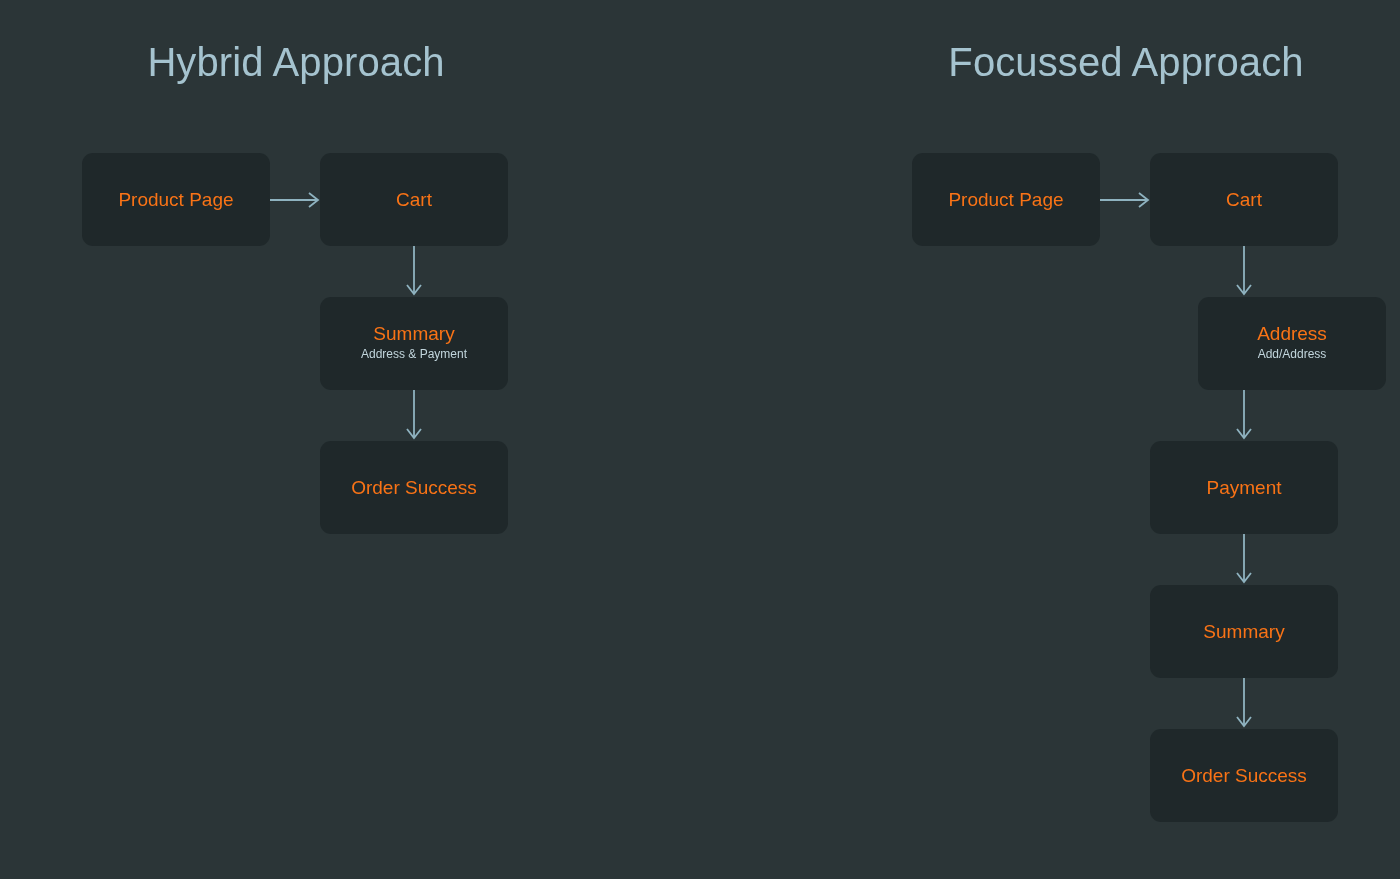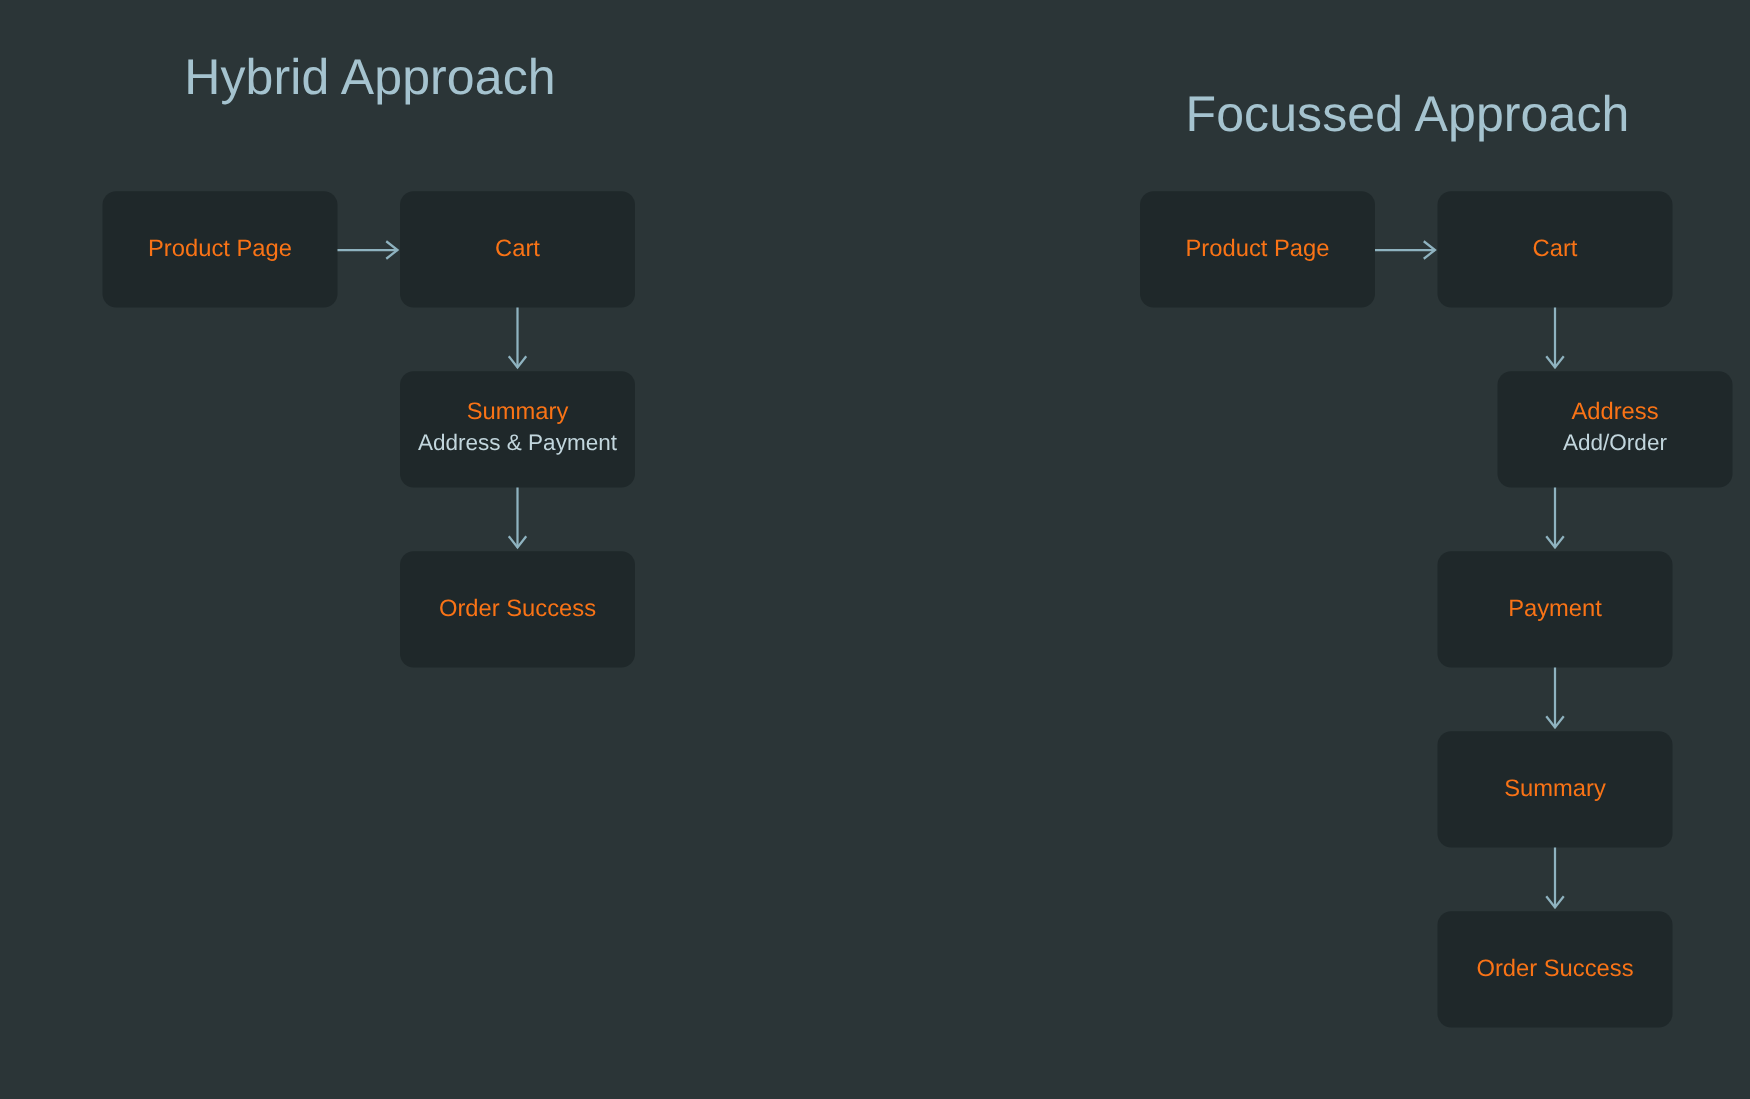--- a/index.html
+++ b/index.html
@@ -44,21 +44,21 @@
   }
   .node .label {
     font-size: 19px;
     font-weight: 400;
     color: #f97316;
     line-height: 1.25;
     text-align: center;
     white-space: nowrap;
   }
   .node .sublabel {
-    font-size: 18px;
+    font-size: 12px;
     font-weight: 400;
     color: #c2d6dd;
     line-height: 1.3;
     text-align: center;
     margin-top: 1px;
     white-space: nowrap;
   }
   .node.has-sub .label { margin-top: -2px; }
 
   .edge {
@@ -80,21 +80,21 @@
     stroke-linejoin: miter;
   }
 </style>
 </head>
 <body>
 
 <div id="canvas">
 
   <div class="col-title" style="left:296px; top:40px;">Hybrid Approach</div>
 
-  <div class="col-title" style="left:1126px; top:40px;margin-top:30px;">Focussed Approach</div>
+  <div class="col-title" style="left:1126px; top:40px;">Focussed Approach</div>
 
   <div class="node" style="left:82px; top:153px;">
     <div class="label">Product Page</div>
   </div>
 
   <div class="node" style="left:320px; top:153px;">
     <div class="label">Cart</div>
   </div>
 
   <div class="node has-sub" style="left:320px; top:297px;">
@@ -130,21 +130,21 @@
   <div class="node" style="left:912px; top:153px;">
     <div class="label">Product Page</div>
   </div>
 
   <div class="node" style="left:1150px; top:153px;">
     <div class="label">Cart</div>
   </div>
 
   <div class="node has-sub" style="left:1198px; top:297px;">
     <div class="label">Address</div>
-    <div class="sublabel">Add/Order</div>
+    <div class="sublabel">Add/Address</div>
   </div>
 
   <div class="node" style="left:1150px; top:441px;">
     <div class="label">Payment</div>
   </div>
 
   <div class="node" style="left:1150px; top:585px;">
     <div class="label">Summary</div>
   </div>
 

